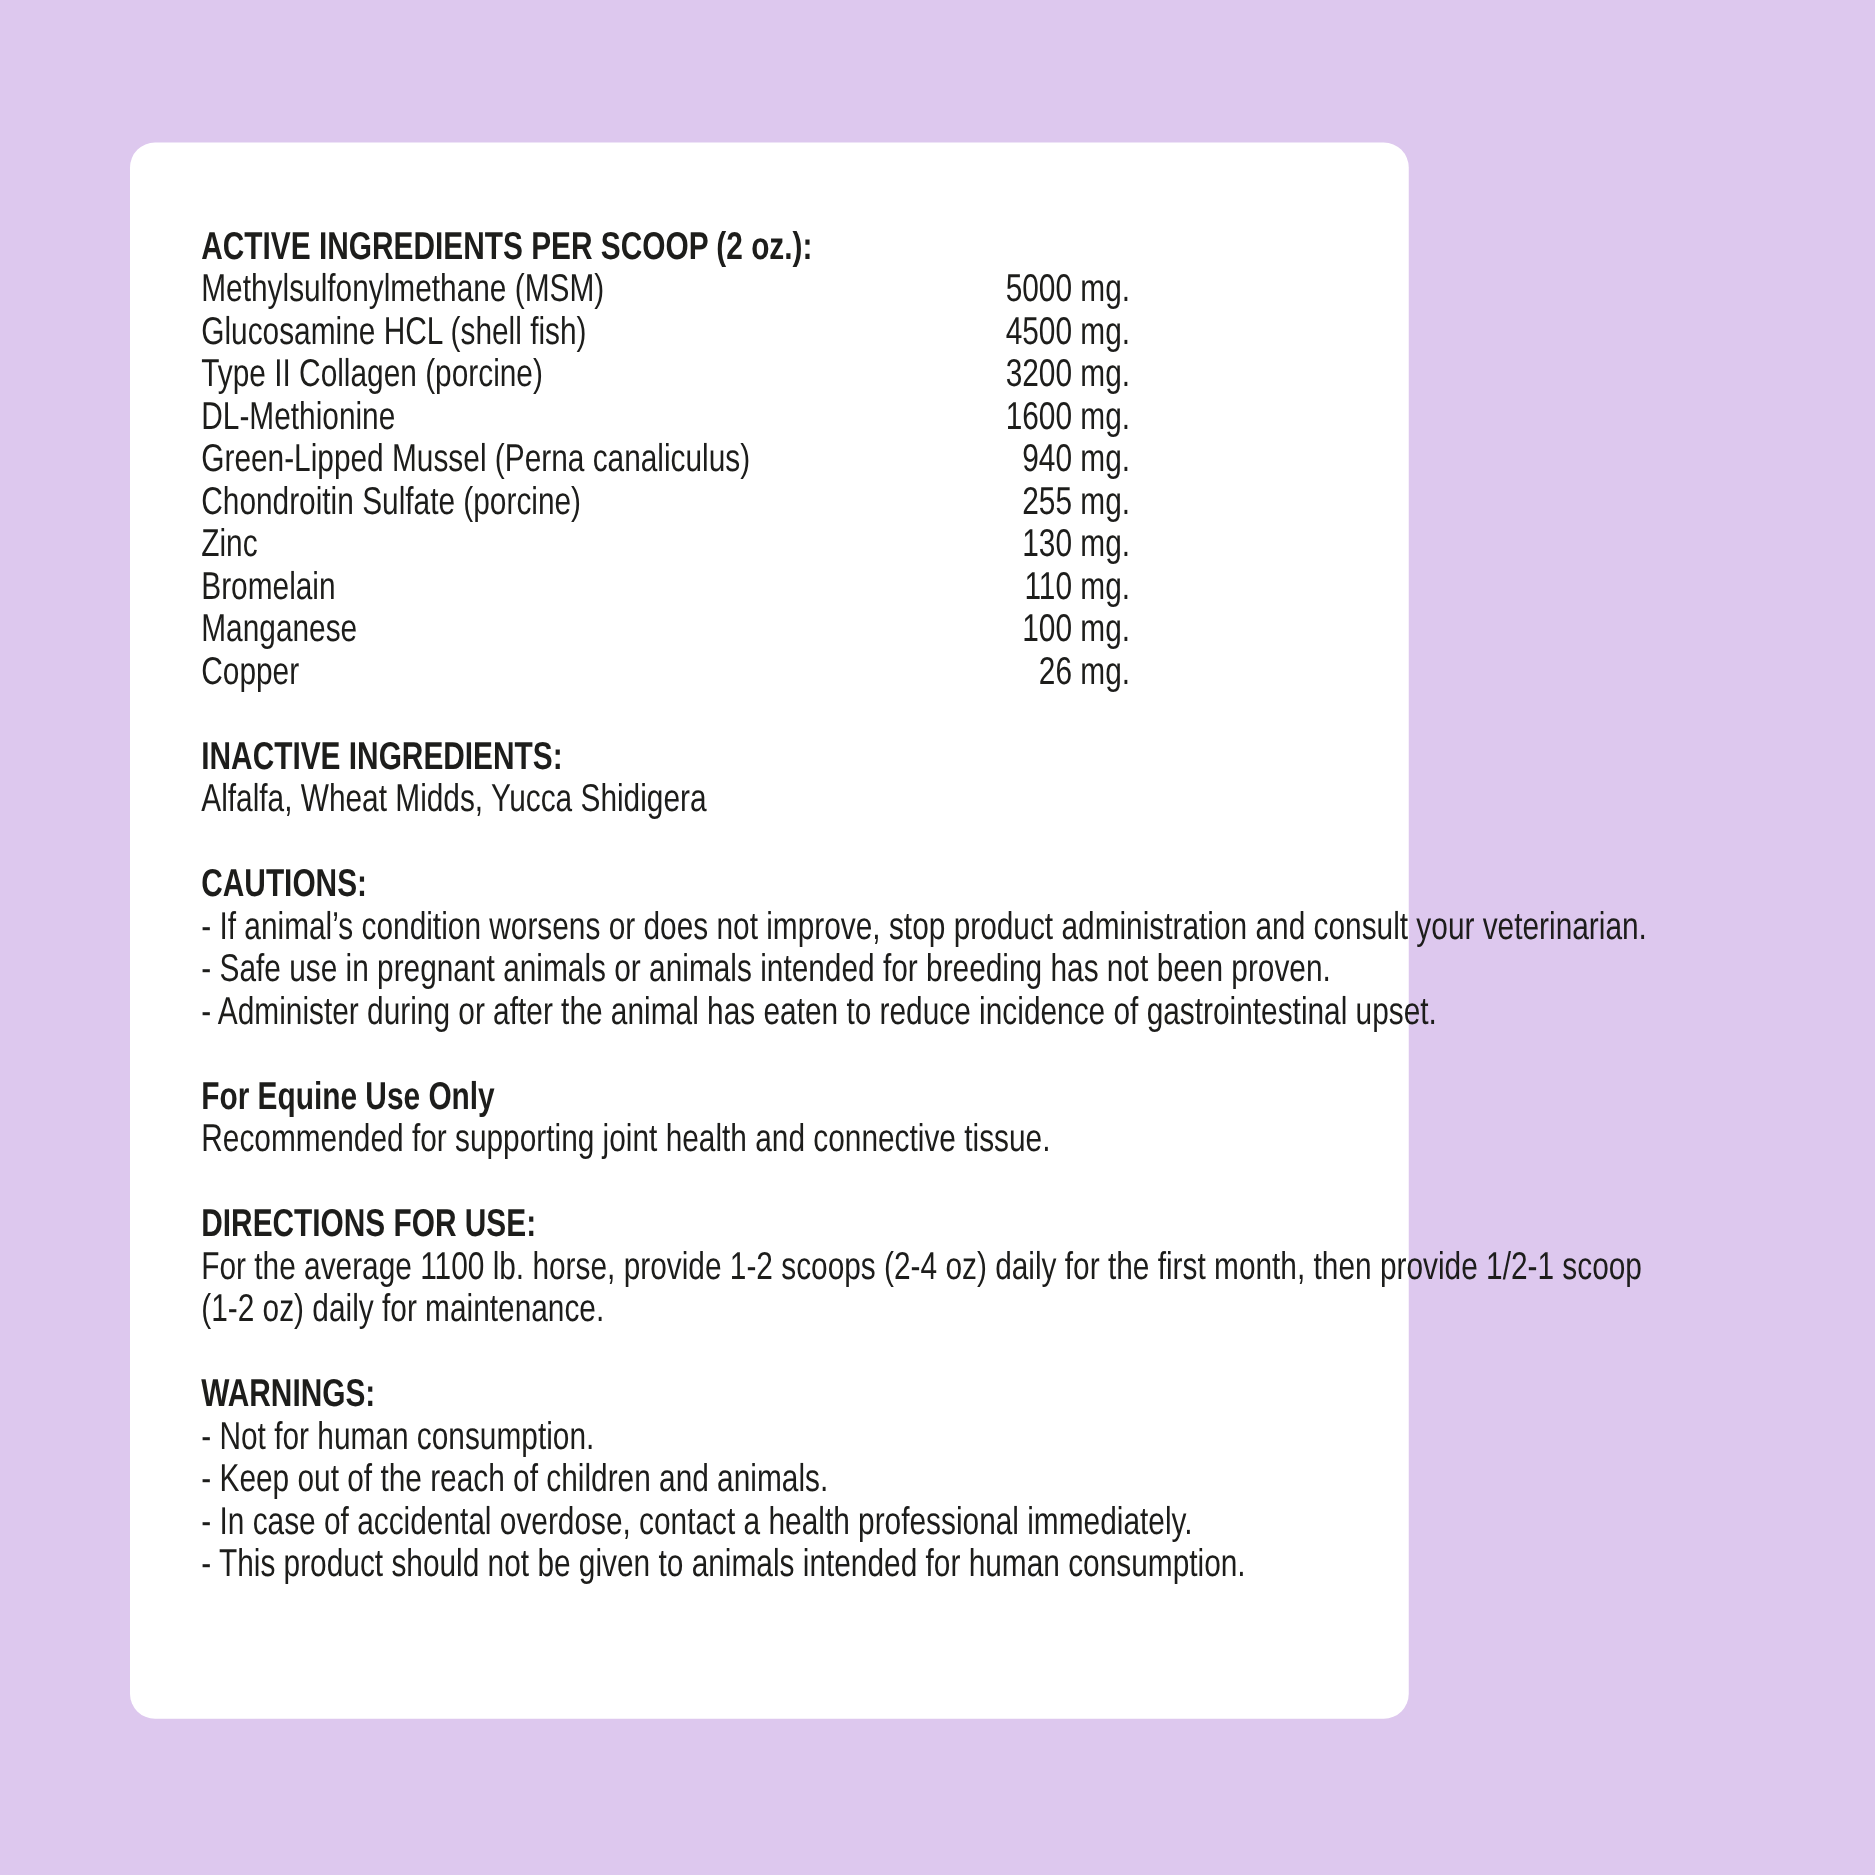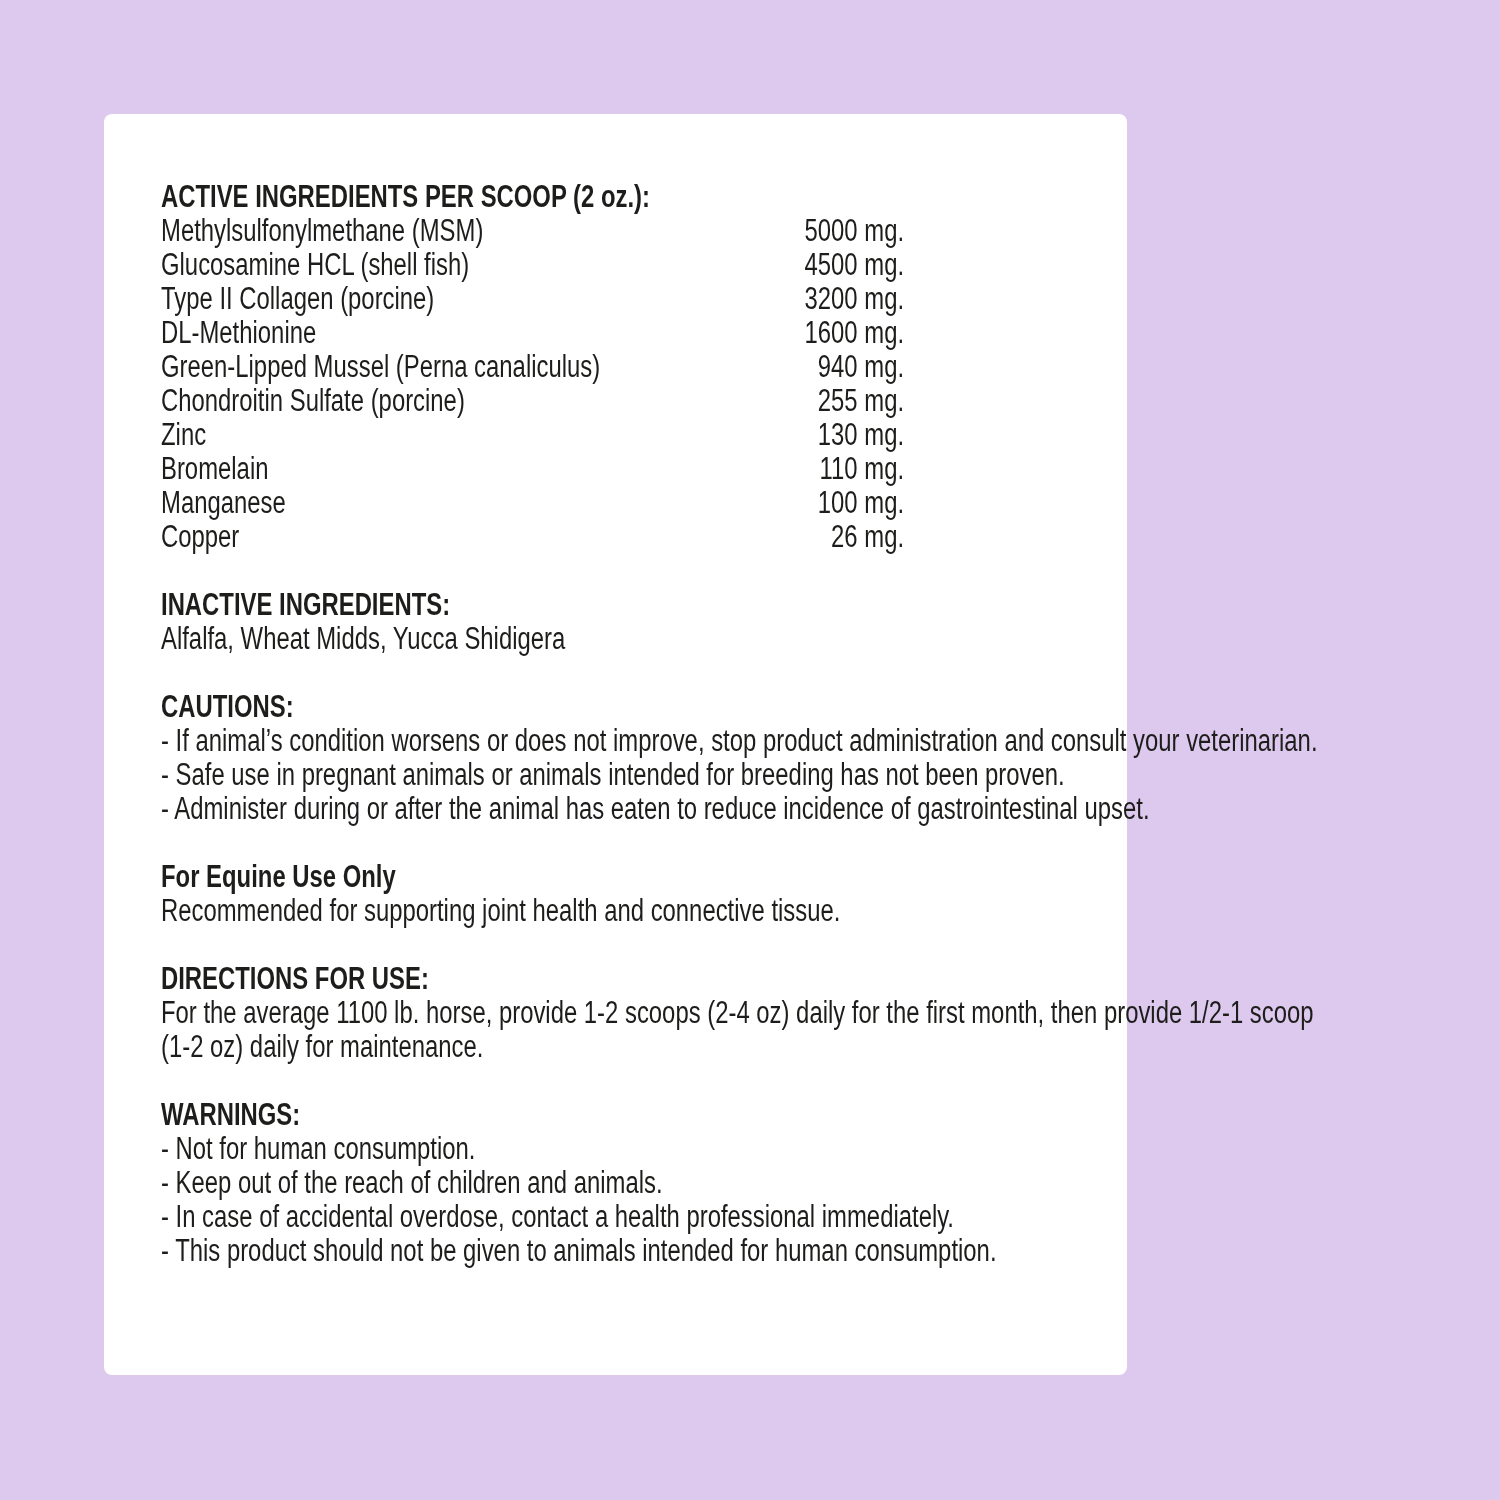--- a/index.html
+++ b/index.html
@@ -12,21 +12,21 @@
     position: relative;
     width: 1500px; height: 1500px;
     background: #ddc8ee;
     overflow: hidden;
   }
   .card {
     position: absolute;
     left: 104px; top: 114px;
     width: 1023px; height: 1261px;
     background: #ffffff;
-    border-radius: 8px;
+    border-radius: 20px;
   }
   
   .content {
     position: absolute;
     left: 57px; top: 66px;
     width: 1540px;
     transform: scaleX(0.77);
     transform-origin: left top;
     color: #1d1d1b;
     font-size: 31px;

